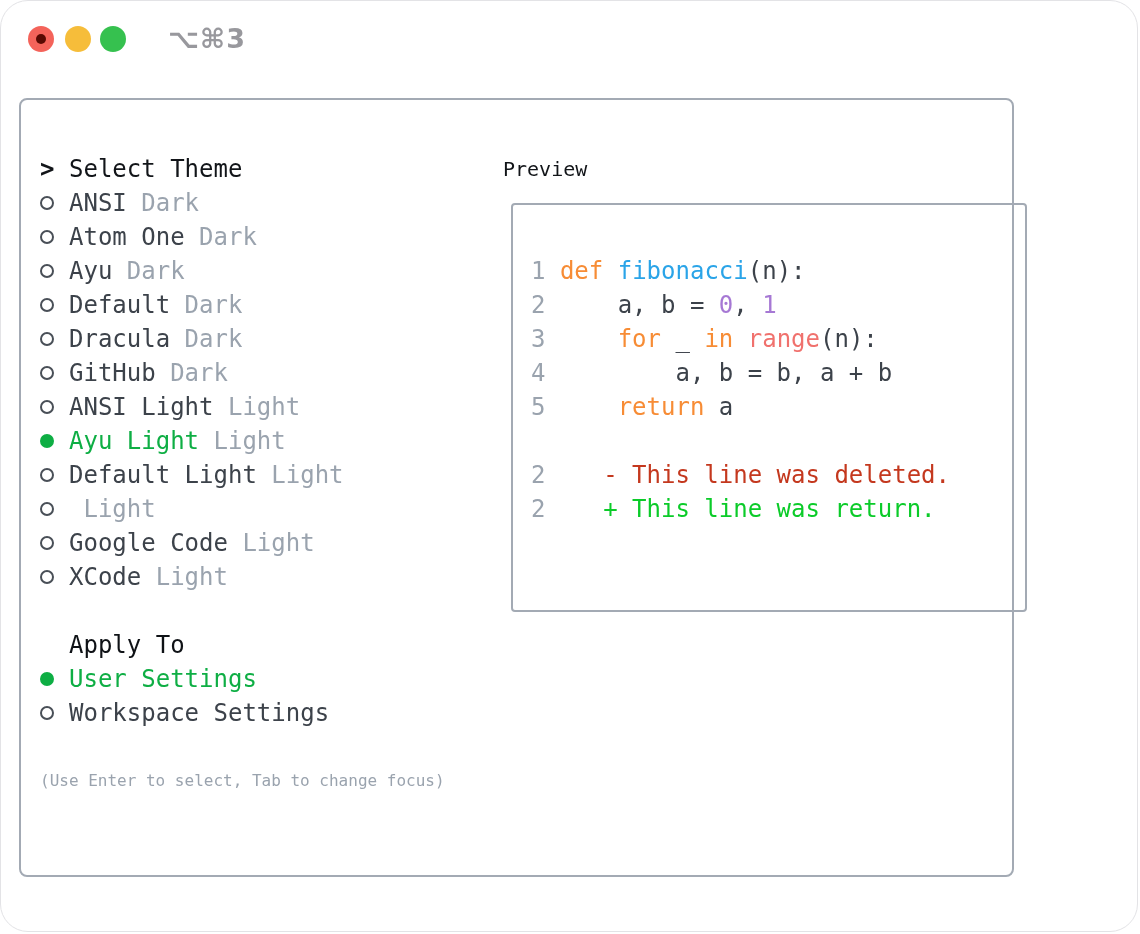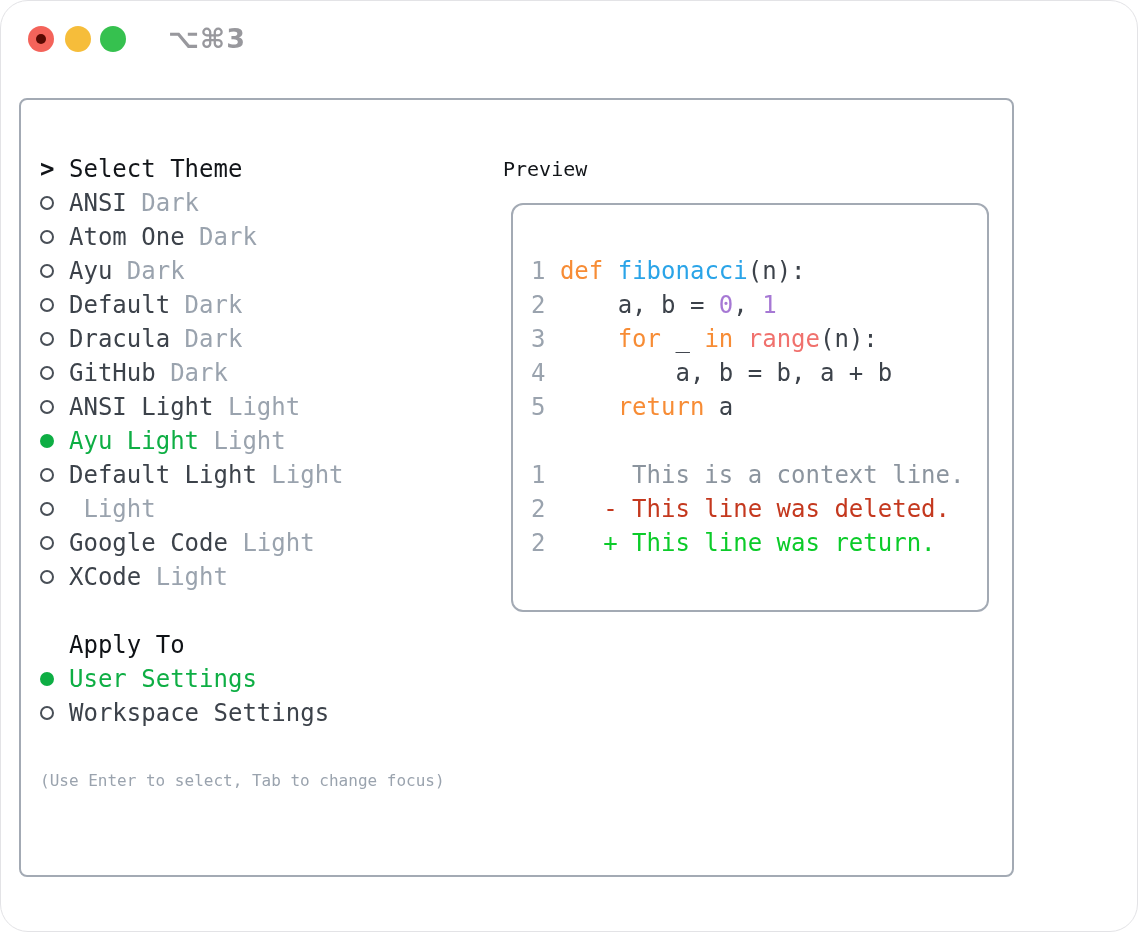--- a/index.html
+++ b/index.html
@@ -57,22 +57,22 @@
   .hint{
     width:424px;font-size:16px;line-height:34px;color:var(--muted-gray);
     white-space:normal;word-break:normal;
   }
   
   .preview-heading{
     position:absolute;left:482px;top:52px;height:34px;line-height:34px;
     font-size:20px;font-weight:normal;color:var(--heading-black);
   }
   .preview-box{
-    position:absolute;left:490px;top:103px;width:478px;height:409px;box-sizing:border-box;
-    border:2px solid var(--border-gray);border-radius:12px;padding:49px 16px 0 18px;overflow:hidden;
+    position:absolute;left:490px;top:103px;width:516px;height:409px;box-sizing:border-box;
+    border:2px solid var(--border-gray);border-radius:4px;padding:49px 16px 0 18px;overflow:hidden;
   }
   .code-line{height:34px;line-height:34px;font-size:24px;white-space:pre;color:var(--text-dark);}
   .code-line .ln{display:inline-block;width:1ch;margin-right:1ch;color:var(--muted-gray);}
   .seg.kw{color:var(--keyword-orange);}
   .seg.fn{color:var(--function-blue);}
   .seg.num{color:var(--number-purple);}
   .seg.coral{color:var(--builtin-coral);}
   .seg.ctx{color:var(--context-gray);}
   .seg.del{color:var(--diff-deleted);}
   .seg.add{color:var(--diff-added);}
@@ -124,19 +124,18 @@
     </div>
 
     <div class="preview-heading">Preview</div>
     <div class="preview-box" id="preview-box">
         <div class="code-line"><span class="ln">1</span><span class="seg kw">def</span><span class="seg"> </span><span class="seg fn">fibonacci</span><span class="seg">(n):</span></div>
         <div class="code-line"><span class="ln">2</span><span class="seg">    a, b = </span><span class="seg num">0</span><span class="seg">, </span><span class="seg num">1</span></div>
         <div class="code-line"><span class="ln">3</span><span class="seg">    </span><span class="seg kw">for</span><span class="seg"> _ </span><span class="seg kw">in</span><span class="seg"> </span><span class="seg coral">range</span><span class="seg">(n):</span></div>
         <div class="code-line"><span class="ln">4</span><span class="seg">        a, b = b, a + b</span></div>
         <div class="code-line"><span class="ln">5</span><span class="seg">    </span><span class="seg kw">return</span><span class="seg"> a</span></div>
         <div class="code-line"><span class="ln"></span></div>
-        <div class="code-line"><span class="ln">1</span><span class="seg ctx">     This is a context line.</span></div>
         <div class="code-line"><span class="ln">2</span><span class="seg del">   - This line was deleted.</span></div>
         <div class="code-line"><span class="ln">2</span><span class="seg add">   + This line was return.</span></div>
       </div>
 
   </div>
 </div>
 
 </body></html>

